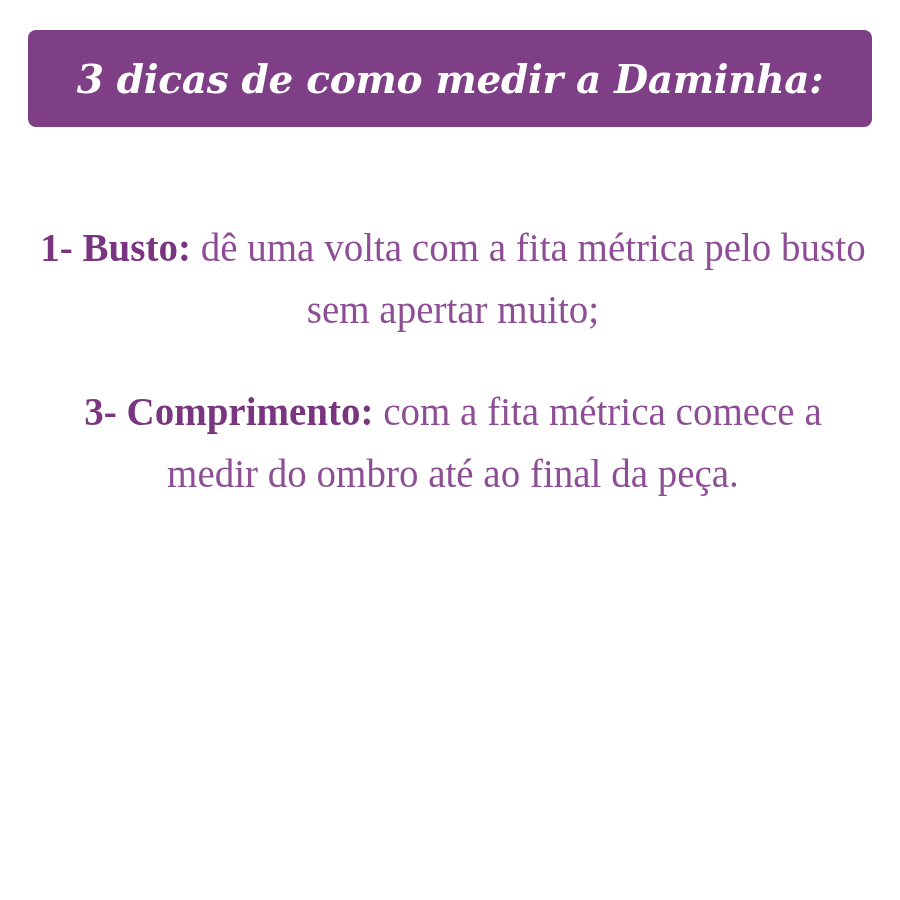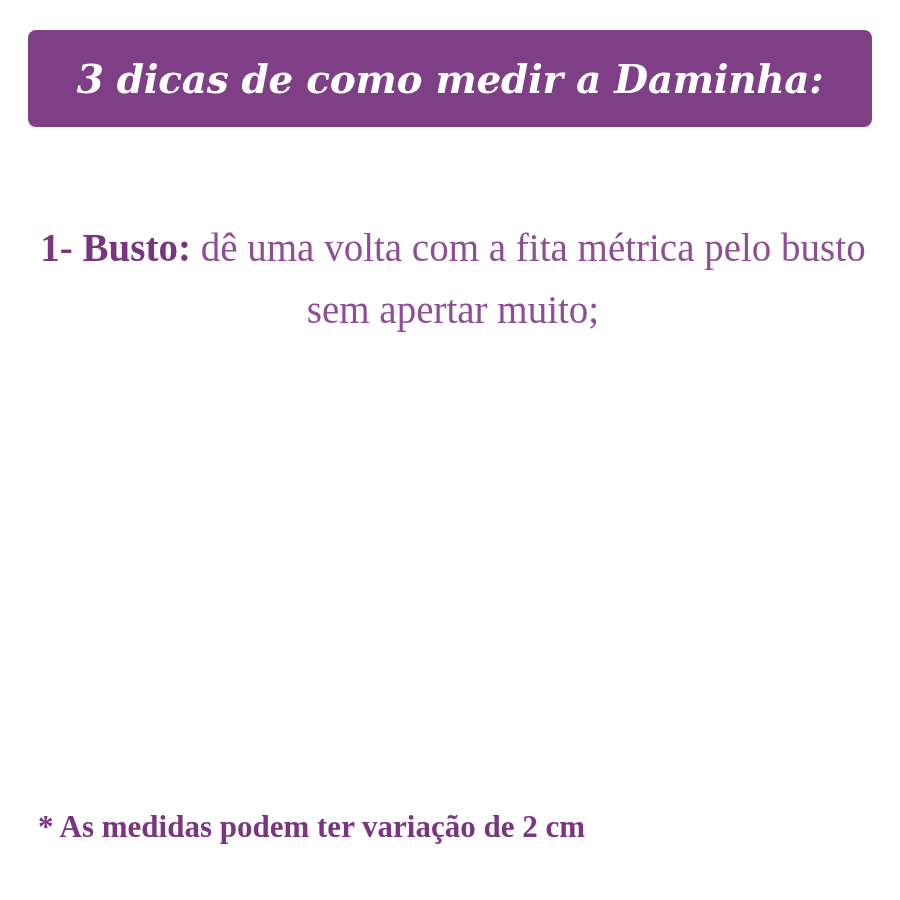--- a/index.html
+++ b/index.html
@@ -84,18 +84,20 @@
     <span class="title-text">3 dicas de como medir a Daminha:</span>
   </div>
 
   <div class="body-block">
 
     <p class="tip tip-1">
       <span class="lead">1- Busto:</span><span> dê uma volta com a fita métrica pelo busto sem apertar muito;</span>
     </p>
 
 
+    <p class="tip tip-3">
+      <span class="lead">3- Comprimento:</span><span> com a fita métrica comece a medir do ombro até ao final da peça.</span>
+    </p>
 
   </div>
 
-  <div class="footnote">* As medidas podem ter variação de 2 cm</div>
 
 </div>
 
 </body></html>

